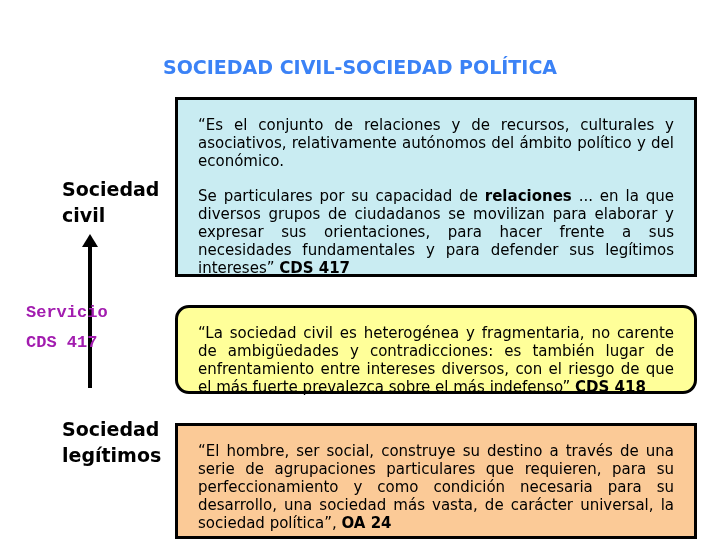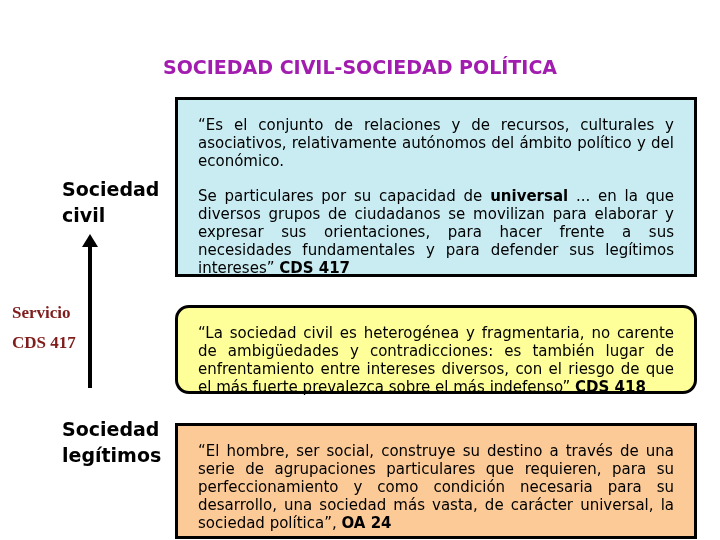--- a/index.html
+++ b/index.html
@@ -10,21 +10,21 @@
     font-family:"DejaVu Sans","Liberation Sans",sans-serif;
     color:#000;
     overflow:hidden;
   }
   .title{
     position:absolute;
     left:0;top:56px;width:720px;
     text-align:center;
     font-size:19px;font-weight:bold;
     letter-spacing:0px;
-    color:#a21caf;
+    color:#3b82f6;
   }
   .side-label{
     position:absolute;
     left:62px;width:105px;
     font-size:19px;font-weight:bold;
     line-height:26px;
     color:#000;
   }
   .side-label.top{top:176px;}
   .side-label.bottom{top:416px;}
@@ -38,25 +38,25 @@
     border-bottom:13px solid #000;
   }
   .arrow-shaft{
     position:absolute;
     left:88px;top:246px;
     width:4px;height:142px;
     background:#000;
   }
   .serif-caption{
     position:absolute;
-    left:12px;
-    font-family:Liberation Serif, serif;
+    left:26px;
+    font-family:Liberation Mono, monospace;
     font-weight:bold;
     font-size:17px;
-    color:#7f1d1d;
+    color:#a21caf;
     white-space:nowrap;
   }
   .serif-caption.line1{top:303px;}
   .serif-caption.line2{top:333px;}
   .quote-box{
     position:absolute;
     left:175px;width:522px;
     border:3px solid #000;
     box-sizing:border-box;
     padding:4px 8px;
@@ -86,21 +86,21 @@
     <div class="arrow-shaft"></div>
   </div>
 
   <div class="serif-caption line1">Servicio</div>
   <div class="serif-caption line2">CDS 417</div>
 
   <div class="side-label bottom">Sociedad legítimos</div>
 
   <div class="quote-box box-cyan" style="background: rgb(201, 236, 242);">
     <p><span>“Es el conjunto de relaciones y de recursos, culturales y asociativos, relativamente autónomos del ámbito político y del económico.</span></p>
-    <p><span>Se particulares por su capacidad de </span><b>universal</b><span> ... en la que diversos grupos de ciudadanos se movilizan para elaborar y expresar sus orientaciones, para hacer frente a sus necesidades fundamentales y para defender sus legítimos intereses” </span><b>CDS 417</b></p>
+    <p><span>Se particulares por su capacidad de </span><b>relaciones</b><span> ... en la que diversos grupos de ciudadanos se movilizan para elaborar y expresar sus orientaciones, para hacer frente a sus necesidades fundamentales y para defender sus legítimos intereses” </span><b>CDS 417</b></p>
   </div>
 
   <div class="quote-box box-yellow" style="background: rgb(255, 255, 153); border-radius: 14px;">
     <p><span>“La sociedad civil es heterogénea y fragmentaria, no carente de ambigüedades y contradicciones: es también lugar de enfrentamiento entre intereses diversos, con el riesgo de que el más fuerte prevalezca sobre el más indefenso” </span><b>CDS 418</b></p>
   </div>
 
   <div class="quote-box box-orange" style="background: rgb(251, 202, 151);">
     <p><span>“El hombre, ser social, construye su destino a través de una serie de agrupaciones particulares que requieren, para su perfeccionamiento y como condición necesaria para su desarrollo, una sociedad más vasta, de carácter universal, la sociedad política”, </span><b>OA 24</b></p>
   </div>
 

